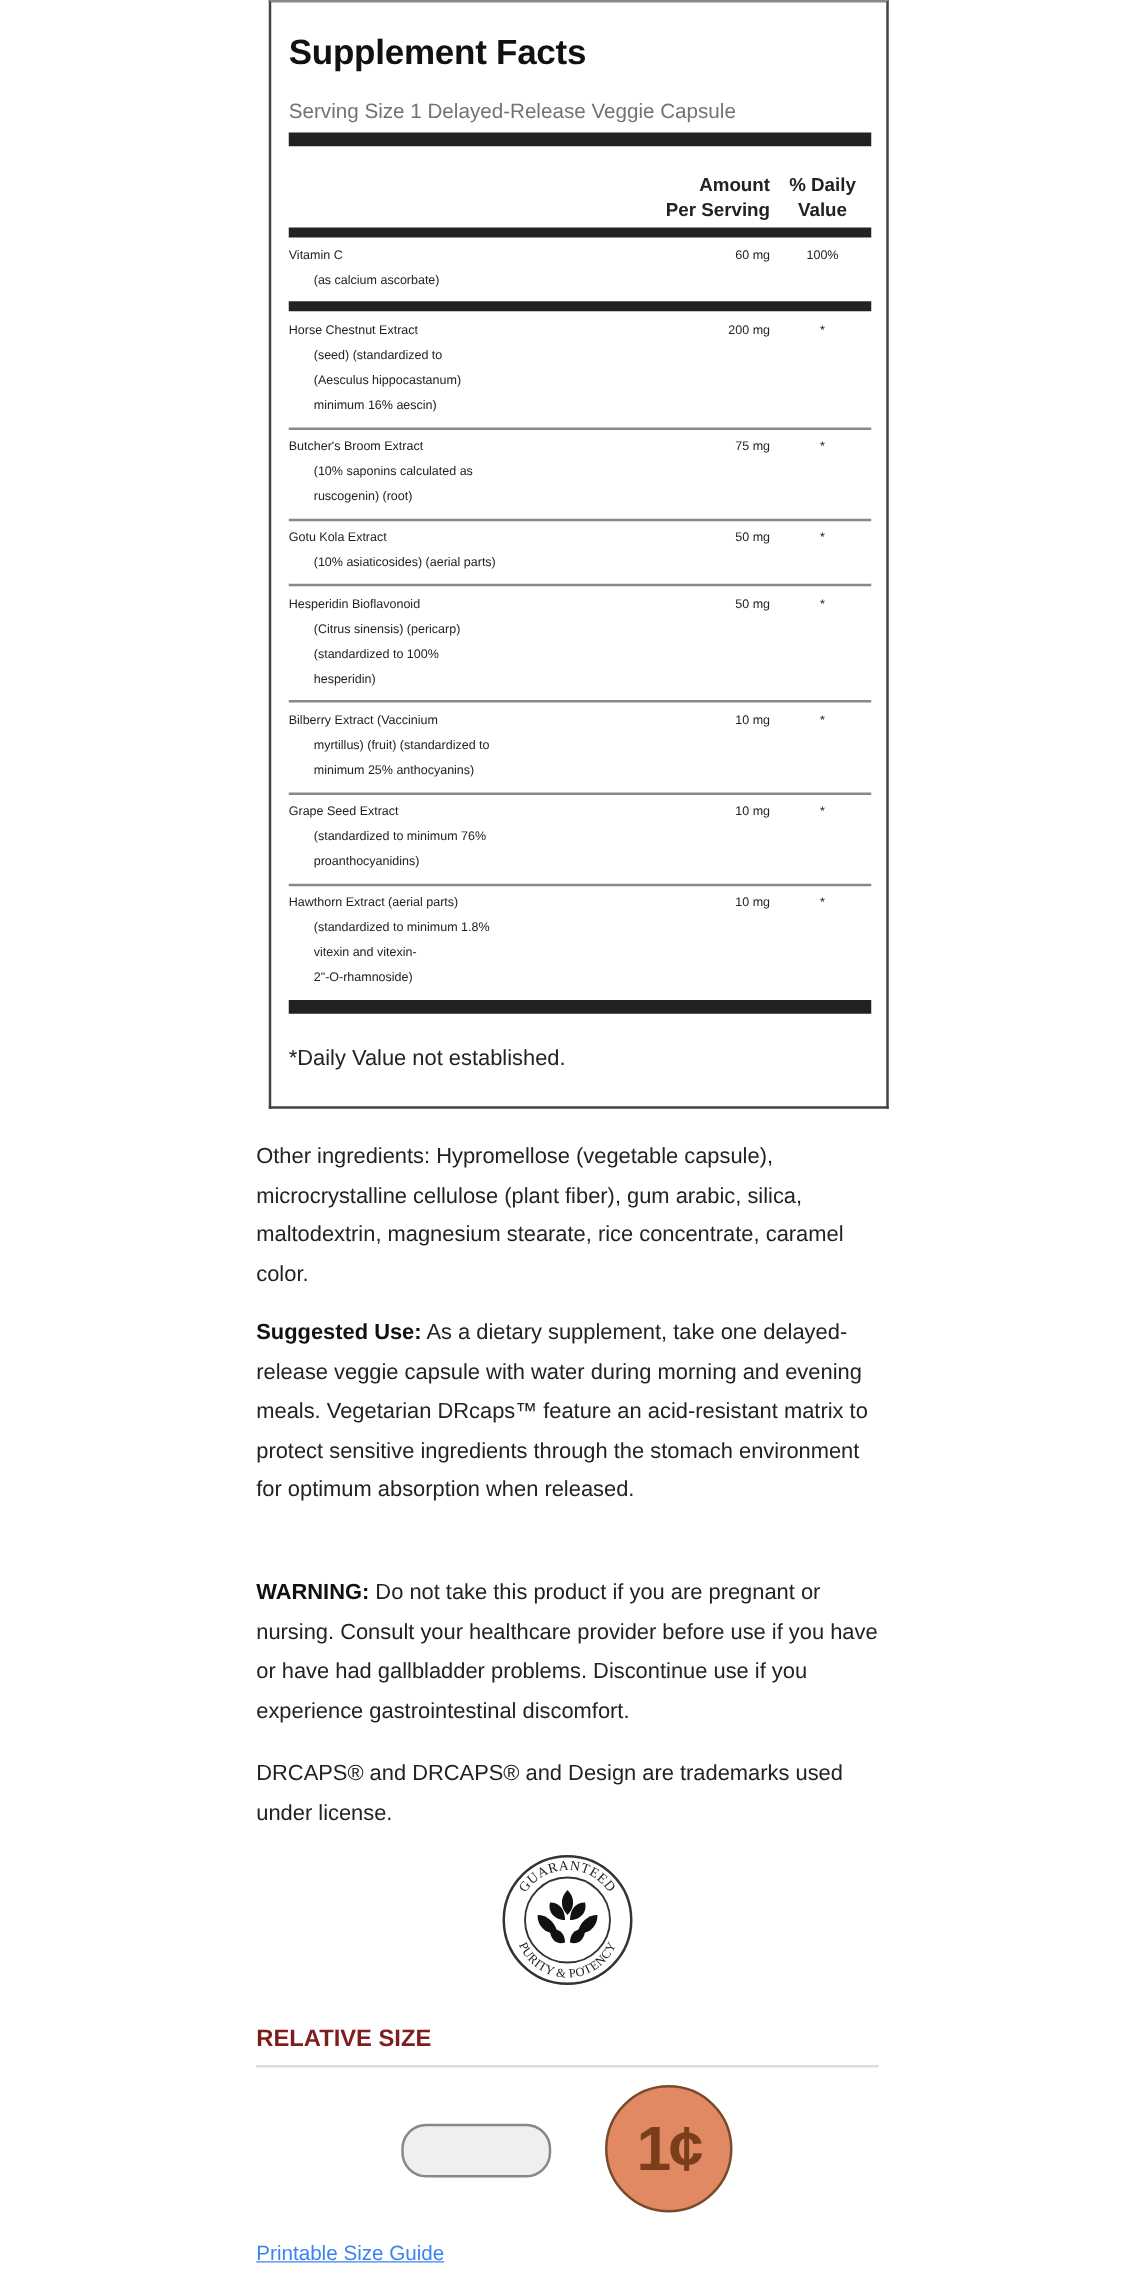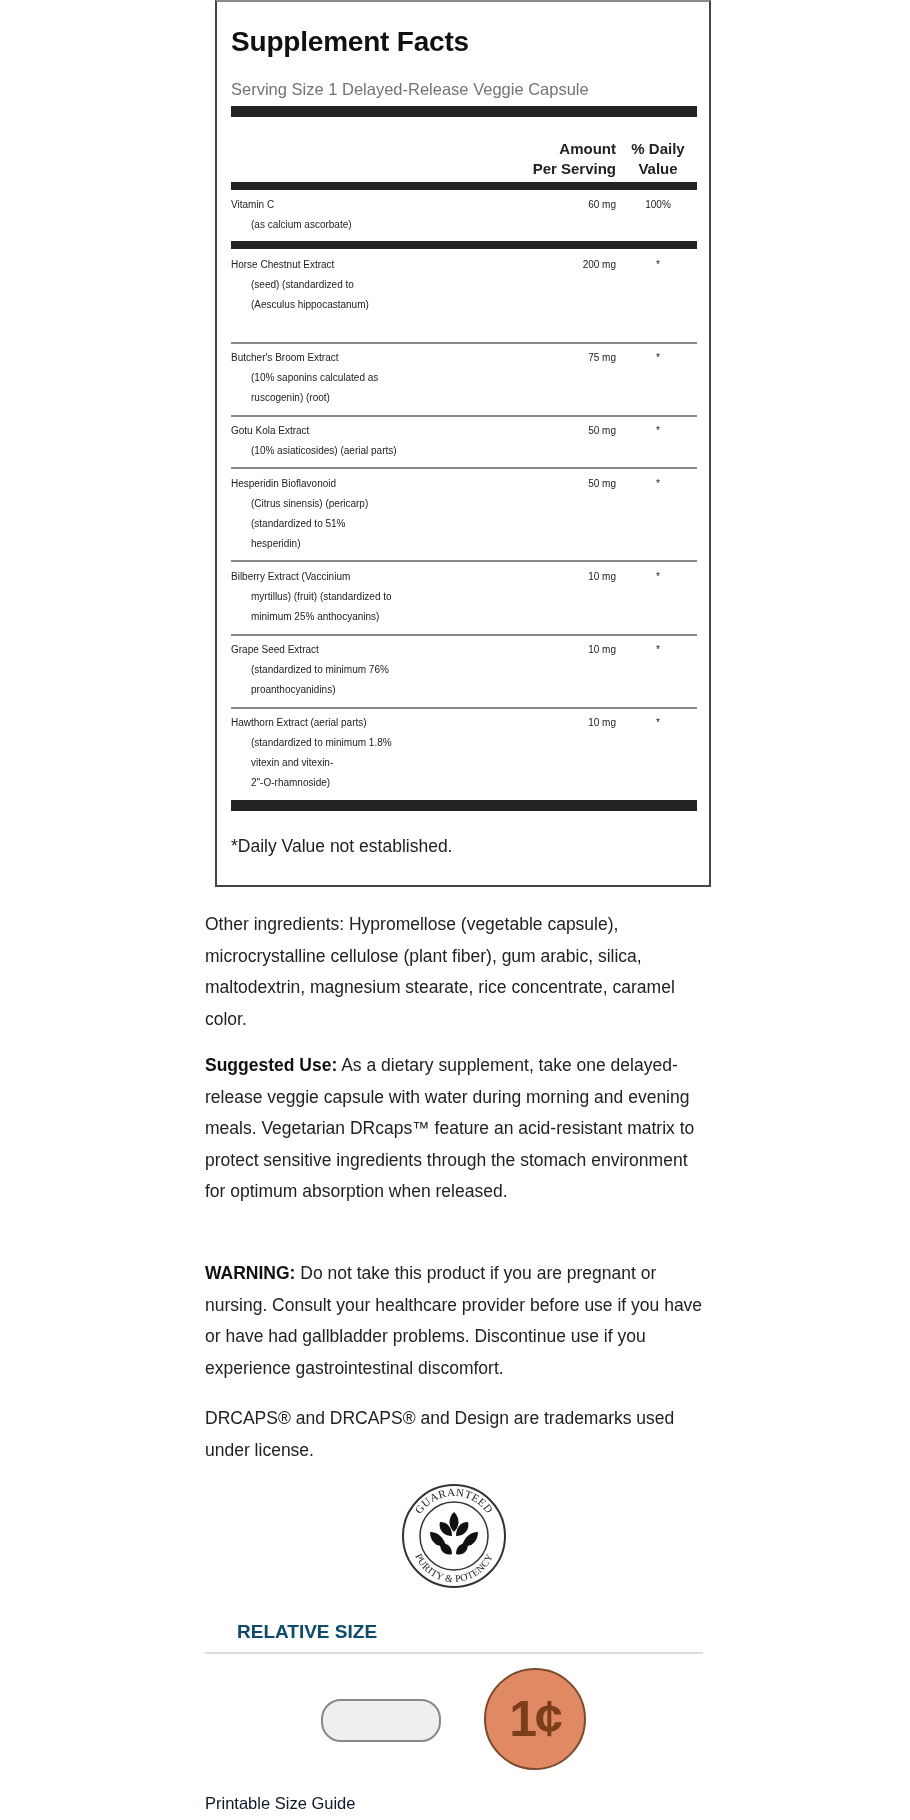--- a/index.html
+++ b/index.html
@@ -38,35 +38,35 @@
 
   .footnote { position: absolute; left: 14px; top: 834px; font-size: 17.5px; color: #222; }
 
   .para {
     position: absolute; left: 205px; width: 505px; font-size: 17.5px; line-height: 31.5px; color: #222;
   }
   .para b { font-weight: bold; color: #111; }
 
   .seal { position: absolute; left: 400px; top: 1482px; width: 108px; height: 108px; }
 
-  .rel-title { position: absolute; left: 205px; top: 1621px; font-size: 19px; font-weight: bold; color: #0c4a6e; margin-left: 32px; }
+  .rel-title { position: absolute; left: 205px; top: 1621px; font-size: 19px; font-weight: bold; color: #7f1d1d; }
   .rel-divider { position: absolute; left: 205px; top: 1652px; width: 498px; height: 2px; background: #ddd; }
 
   .capsule {
     position: absolute; left: 321px; top: 1699px; width: 120px; height: 43px;
     border: 2px solid #888; border-radius: 20px; background: #efefef;
   }
   .coin {
     position: absolute; left: 484px; top: 1668px; width: 102px; height: 102px; border-radius: 50%;
     background: #e08963; border: 2px solid #7a4a2c;
     display: flex; align-items: center; justify-content: center;
     font-size: 50px; font-weight: bold; color: #7a3e1b; letter-spacing: -2px;
   }
   .size-link {
-    position: absolute; left: 205px; top: 1794px; font-size: 16.5px; color: #0f172a; 
+    position: absolute; left: 205px; top: 1794px; font-size: 16.5px; color: #3b82f6; text-decoration: underline;
   }
 </style>
 </head>
 <body>
 
 <div class="panel">
   <div class="panel-title">Supplement Facts</div>
   <div class="serving">Serving Size 1 Delayed-Release Veggie Capsule</div>
 
   <div class="bar-thick" style="top:104px"></div>
@@ -87,20 +87,21 @@
     <span class="sub">(as calcium ascorbate)</span>
     <span class="amt">60 mg</span>
     <span class="dv">100%</span>
   </div>
   <div class="bar-med" style="top:239px"></div>
 
   <div class="row" style="top:253px">
     <span class="name">Horse Chestnut Extract</span>
     <span class="sub">(seed) (standardized to</span>
     <span class="sub">(Aesculus hippocastanum)</span>
+    <span class="sub">minimum 16% aescin)</span>
     <span class="amt">200 mg</span>
     <span class="dv">*</span>
   </div>
   <div class="bar-thin" style="top:340px"></div>
 
   <div class="row" style="top:346px">
     <span class="name">Butcher's Broom Extract</span>
     <span class="sub">(10% saponins calculated as</span>
     <span class="sub">ruscogenin) (root)</span>
     <span class="amt">75 mg</span>
@@ -112,21 +113,21 @@
     <span class="name">Gotu Kola Extract</span>
     <span class="sub">(10% asiaticosides) (aerial parts)</span>
     <span class="amt">50 mg</span>
     <span class="dv">*</span>
   </div>
   <div class="bar-thin" style="top:465px"></div>
 
   <div class="row" style="top:472px">
     <span class="name">Hesperidin Bioflavonoid</span>
     <span class="sub">(Citrus sinensis) (pericarp)</span>
-    <span class="sub">(standardized to 51%</span>
+    <span class="sub">(standardized to 100%</span>
     <span class="sub">hesperidin)</span>
     <span class="amt">50 mg</span>
     <span class="dv">*</span>
   </div>
   <div class="bar-thin" style="top:558px"></div>
 
   <div class="row" style="top:565px">
     <span class="name">Bilberry Extract (Vaccinium</span>
     <span class="sub">myrtillus) (fruit) (standardized to</span>
     <span class="sub">minimum 25% anthocyanins)</span>

